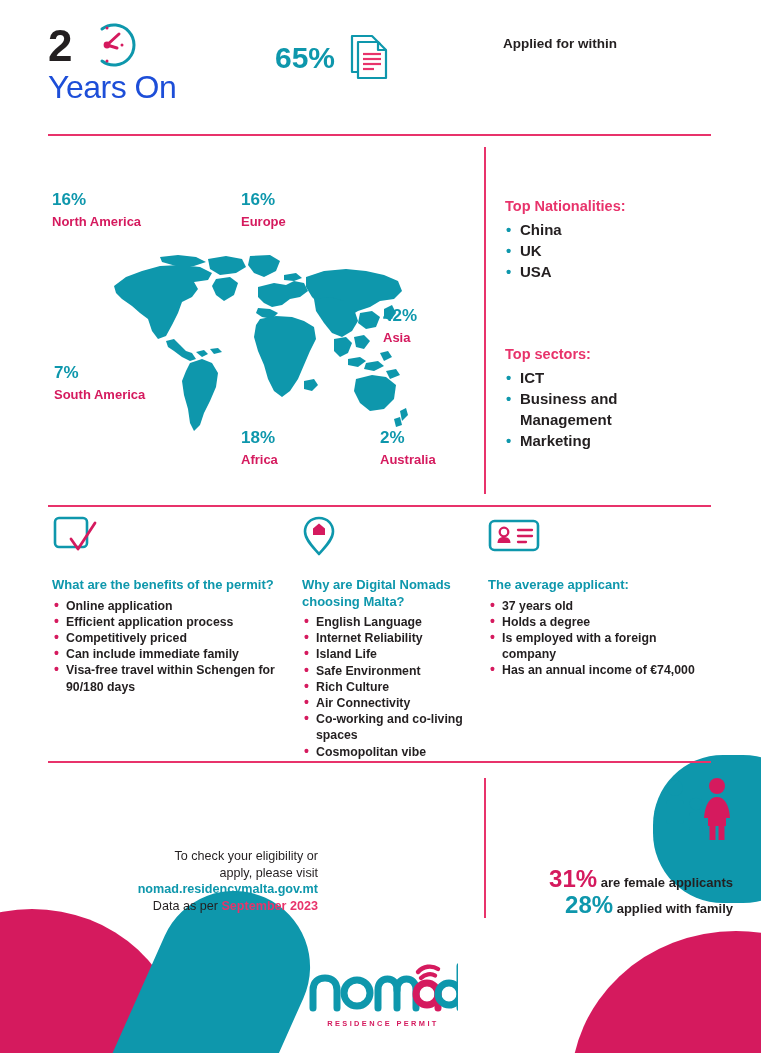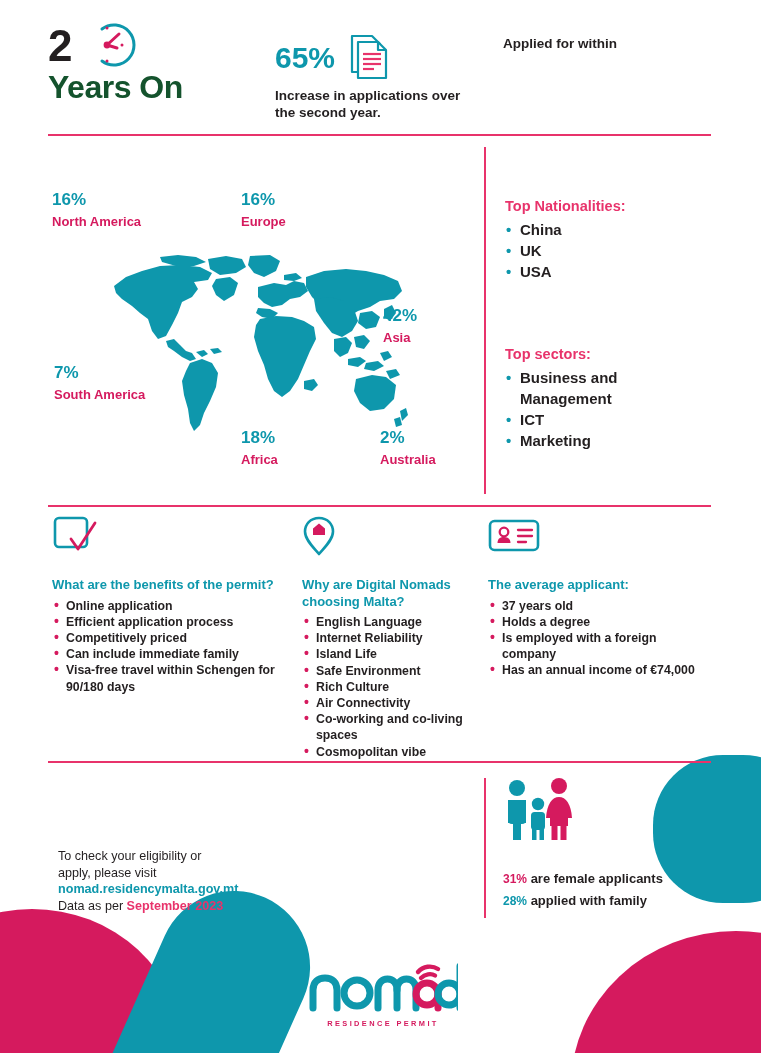--- a/index.html
+++ b/index.html
@@ -51,21 +51,21 @@
 
   
   #header { position:absolute; left:0; top:0; width:761px; height:130px; }
   #years-block { position:absolute; left:48px; top:24px; }
   #years-num {
     font-size:44px; font-weight:bold; color:#231f20;
     line-height:44px; letter-spacing:-1px;
   }
   #clock-icon { position:absolute; left:38px; top:-4px; }
   #years-on {
-    font-size:32px; font-weight:bold; color:#14532d;
+    font-size:32px; font-weight:normal; color:#1d4ed8;
     line-height:34px; margin-top:2px; letter-spacing:-0.5px;
   }
 
   .stat-head { position:absolute; }
   .stat-pct {
     font-size:30px; font-weight:bold; color:#0E97AC;
     line-height:32px; display:inline-block; vertical-align:middle;
   }
   .stat-icon { display:inline-block; vertical-align:middle; margin-left:6px; }
   .stat-cap {
@@ -122,33 +122,33 @@
   .col-list { list-style:none; }
   .col-list li {
     font-size:12.3px; font-weight:bold; color:#231f20;
     line-height:16.2px; padding-left:14px; position:relative;
   }
   .col-list li::before {
     content:"•"; position:absolute; left:2px; top:-1px; color:#D51A5E; font-size:14px;
   }
 
   
-  #footer-section { position:absolute; left:0; top:778px; width:761px; height:160px; }
+  #footer-section { position:absolute; left:0; top:778px; width:761px; height:160px;text-align:right; }
   #contact-block { position:absolute; left:58px; top:70px; width:260px; }
   .contact-line {
     font-size:12.6px; color:#231f20; line-height:16.5px;
   }
   #contact-url { font-size:12.6px; font-weight:bold; color:#0E97AC; line-height:17px; }
   #contact-data { font-size:12.6px; color:#231f20; line-height:17px; }
   #contact-date { font-weight:bold; color:#E8336B; }
 
   #family-block { position:absolute; left:503px; top:0px; width:230px; }
   #family-icon { height:66px; margin-bottom:24px; }
   .family-stat { font-size:13px; color:#231f20; line-height:22px; font-weight:bold; }
-  .family-pct { font-size:12px; font-weight:bold; }
+  .family-pct { font-size:24px; font-weight:bold; }
   .fp-pink { color:#D51A5E; }
   .fp-teal { color:#0E97AC; }
 
   
   #logo { position:absolute; left:308px; top:960px; width:150px; z-index:3; }
   #logo-sub {
     text-align:center; font-size:7.4px; font-weight:bold;
     letter-spacing:2.4px; color:#D51A5E; margin-top:3px;
   }
 </style>
@@ -190,21 +190,20 @@
             <path d="M6 4 H26 L34 12 V40 H6 Z" fill="#ffffff" stroke="#0E97AC" stroke-width="2.2" stroke-linejoin="round"></path>
             <path d="M12 10 H32 L40 18 V46 H12 Z" fill="#ffffff" stroke="#0E97AC" stroke-width="2.2" stroke-linejoin="round"></path>
             <path d="M32 10 V18 H40" fill="none" stroke="#0E97AC" stroke-width="2.2" stroke-linejoin="round"></path>
             <line x1="17" y1="22" x2="35" y2="22" stroke="#E8336B" stroke-width="2.2"></line>
             <line x1="17" y1="27" x2="35" y2="27" stroke="#E8336B" stroke-width="2.2"></line>
             <line x1="17" y1="32" x2="35" y2="32" stroke="#E8336B" stroke-width="2.2"></line>
             <line x1="17" y1="37" x2="28" y2="37" stroke="#E8336B" stroke-width="2.2"></line>
           </svg>
         </span>
       </div>
-      <div class="stat-cap">Increase in applications over the second year.</div>
     </div>
 
     <div class="stat-head" id="stat-renewal">
       <div class="stat-cap">Applied for within</div>
     </div>
   </div>
 
   <div class="hr" style="top:134px;"></div>
 
   <div id="map-section">
@@ -291,22 +290,22 @@
       <ul class="bullet-list">
         <li>China</li>
         <li>UK</li>
         <li>USA</li>
       </ul>
     </div>
 
     <div id="top-sectors">
       <div class="list-title">Top sectors:</div>
       <ul class="bullet-list">
+        <li>ICT</li>
         <li>Business and Management</li>
-        <li>ICT</li>
         <li>Marketing</li>
       </ul>
     </div>
   </div>
 
   <div class="vr" style="left:484px; top:147px; height:347px;"></div>
   <div class="hr" style="top:505px;"></div>
 
   <div id="cols-section">
 

